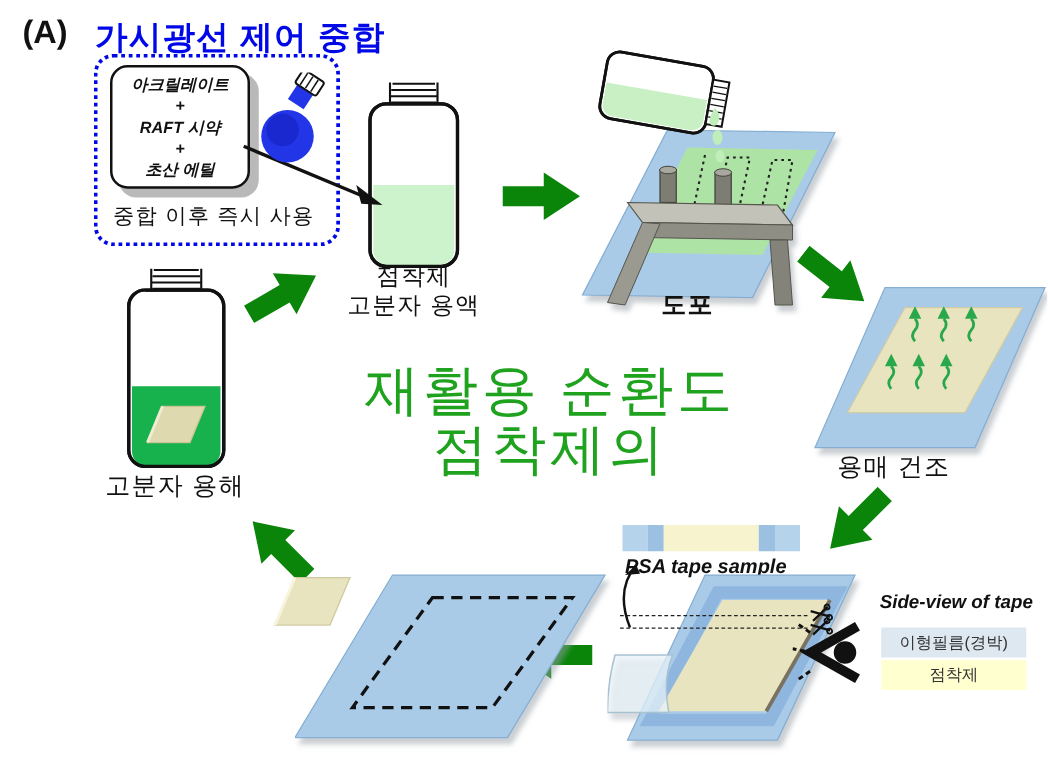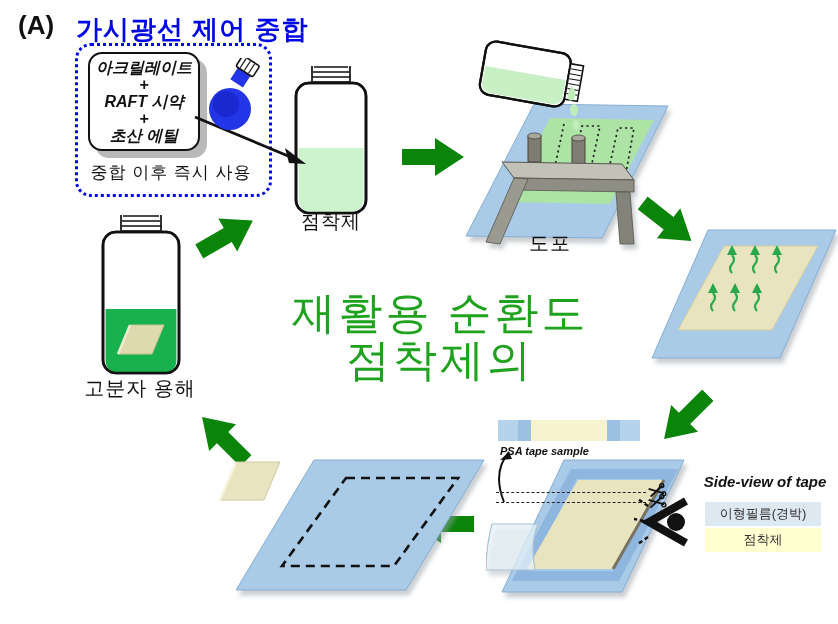--- a/index.html
+++ b/index.html
@@ -10,35 +10,35 @@
   .abs{position:absolute;}
   .lbl{position:absolute;text-align:center;font-size:20px;color:#111;letter-spacing:1px;white-space:nowrap;}
   .panel-label{position:absolute;left:18px;top:10px;font-size:26px;font-weight:bold;color:#111;}
   .polym-heading{position:absolute;left:76px;top:12px;font-size:26px;font-weight:bold;
     color:var(--box-blue,#0008e8);letter-spacing:1px;white-space:nowrap;}
   .dotted-box{position:absolute;left:75px;top:43px;width:191px;height:148px;
     border:3px dotted var(--box-blue,#0008e8);border-radius:16px;}
   .white-box{position:absolute;left:88px;top:52px;width:108px;height:95px;background:#fff;
     border:2.5px solid #111;border-radius:14px;box-shadow:7px 7px 0 #b9b9b9;
     display:flex;flex-direction:column;justify-content:center;align-items:center;z-index:2;}
-  .white-box .rg{font-style:italic;font-weight:bold;font-size:16px;line-height:17px;white-space:nowrap;}
+  .white-box .rg{font-style:italic;font-weight:bold;font-size:13px;line-height:17px;white-space:nowrap;}
   .polym-note{position:absolute;left:78px;top:161px;width:186px;text-align:center;font-size:17px;
     letter-spacing:1px;white-space:nowrap;}
   .center-title{position:absolute;left:272px;top:289px;width:336px;text-align:center;
     color:var(--title-green,#1fa31f);font-size:44px;line-height:47px;font-weight:500;letter-spacing:3px;white-space:nowrap;}
   .block-arrow{position:absolute;width:62px;height:42px;transform-origin:50% 50%;}
   .block-arrow svg{display:block;}
   .station{position:absolute;filter:drop-shadow(3px 5px 2px rgba(150,158,166,0.5));}
   .cutline{position:absolute;width:150px;height:0;border-top:1.6px dashed #222;}
   .psa-strip{position:absolute;left:498px;top:420px;width:142px;height:21px;display:flex;}
   .psa-strip div{height:100%;}
   .seg-a{width:20px;background:#b5d3ea;}
   .seg-b{width:13px;background:#9cc0e2;}
   .seg-c{flex:1;background:#f7f3cf;}
-  .psa-label{position:absolute;left:500px;top:445px;font-size:11px;font-weight:bold;font-style:italic;white-space:nowrap;}
+  .psa-label{position:absolute;left:500px;top:445px;font-size:16px;font-weight:bold;font-style:italic;white-space:nowrap;}
   .sideview-title{position:absolute;left:690px;top:473px;width:150px;text-align:center;
     font-size:15px;font-weight:bold;font-style:italic;white-space:nowrap;}
   .sv-stack{position:absolute;left:705px;top:502px;width:116px;}
   .sv-layer{height:24px;margin-bottom:2px;display:flex;align-items:center;justify-content:center;
     font-size:13px;color:#333;white-space:nowrap;}
   .layer-0{background:var(--layer1-bg,#dde8f1);}
   .layer-1{background:var(--layer2-bg,#ffffcf);}
   .layer-2{background:var(--layer3-bg,#b9d7ee);}
 </style>
 </head>
@@ -83,20 +83,21 @@
     <svg width="80" height="152" viewBox="0 0 80 152">
       <path d="M23,3 h34 M22,8 h36 M21,13 h38 M22,18 h36" stroke="#111" stroke-width="1.7" fill="none"></path>
       <path d="M21,2 v17 M59,2 v17" stroke="#111" stroke-width="1.7"></path>
       <rect x="5" y="19" width="70" height="130" rx="13" fill="#fff" stroke="#111" stroke-width="2.6"></rect>
       <path d="M7.6,84 h64.8 v52 a12,12 0 0 1 -12,12 h-40.8 a12,12 0 0 1 -12,-12 z" fill="var(--solution-light-green,#cdf3cd)"></path>
       <rect x="5" y="19" width="70" height="130" rx="13" fill="none" stroke="#111" stroke-width="2.6"></rect>
     </svg>
   </div>
   <div class="lbl" style="left:261px;top:210px;width:140px;line-height:23px;font-size:19px;">
     <div>점착제</div>
+    <div>고분자 용액</div>
   </div>
 
   <div class="block-arrow" style="left:195px;top:215px;transform:rotate(-30deg);">
     <svg width="62" height="42" viewBox="0 0 62 42">
         <polygon points="0,13 33,13 33,2 62,21 33,40 33,29 0,29" style="fill:var(--arrow-green,#0a850a)"></polygon>
       </svg>
   </div>
   <div class="block-arrow" style="left:402px;top:136px;">
     <svg width="62" height="42" viewBox="0 0 62 42">
         <polygon points="0,13 33,13 33,2 62,21 33,40 33,29 0,29" style="fill:var(--arrow-green,#0a850a)"></polygon>
@@ -152,40 +153,41 @@
         <ellipse cx="72.5" cy="40" rx="6.8" ry="3" fill="#a8a89e" stroke="#44443e" stroke-width="0.8"></ellipse>
         <rect x="110" y="42" width="13" height="26" fill="#7d7d74" stroke="#44443e" stroke-width="1"></rect>
         <ellipse cx="116.5" cy="42" rx="6.8" ry="3" fill="#a8a89e" stroke="#44443e" stroke-width="0.8"></ellipse>
         <polygon points="40,66 160,68 172,84 52,82" fill="#c2c2b8" stroke="#55554d" stroke-width="1"></polygon>
         <polygon points="52,82 172,84 172,96 52,94" fill="#8e8e84" stroke="#55554d" stroke-width="0.8"></polygon>
         <polygon points="52,82 66,83 38,148 24,146" fill="#9a9a90" stroke="#55554d" stroke-width="0.8"></polygon>
         <polygon points="154,96 168,96 172,148 158,148" fill="#83837a" stroke="#55554d" stroke-width="0.8"></polygon>
       </g>
     </svg>
   </div>
-  <div class="lbl" style="left:500px;top:230px;width:100px;">도포</div>
+  <div class="lbl" style="left:500px;top:230px;width:100px;font-weight:bold;">도포</div>
 
   <div class="station" style="left:650px;top:226px;">
     <svg width="190" height="138" viewBox="0 0 190 138">
       <defs>
         <g id="wavy">
           <polygon points="-5,10 5,10 0,0" fill="#28a84a"></polygon>
           <path d="M0,10 q4,4.5 0,9 q-4,4.5 0,9" fill="none" stroke="#28a84a" stroke-width="2.2"></path>
         </g>
       </defs>
       <polygon points="58,4 186,4 130,132 2,132" style="fill:var(--substrate-blue,#a9cbe8)" stroke="#86aed2" stroke-width="1"></polygon>
       <polygon points="74,20 168,20 122,104 28,104" style="fill:var(--adhesive-beige,#e9e4c0)" stroke="#d2cca2" stroke-width="1"></polygon>
       <use href="#wavy" x="82" y="19"></use>
       <use href="#wavy" x="105" y="19"></use>
       <use href="#wavy" x="127" y="19"></use>
       <use href="#wavy" x="63" y="57"></use>
       <use href="#wavy" x="85" y="57"></use>
       <use href="#wavy" x="107" y="57"></use>
     </svg>
   </div>
+  <div class="lbl" style="left:655px;top:360px;width:120px;">용매 건조</div>
 
   <div class="psa-strip">
     <div class="seg-a"></div>
     <div class="seg-b"></div>
     <div class="seg-c"></div>
     <div class="seg-b"></div>
     <div class="seg-a"></div>
   </div>
   <div class="psa-label">PSA tape sample</div>
 

